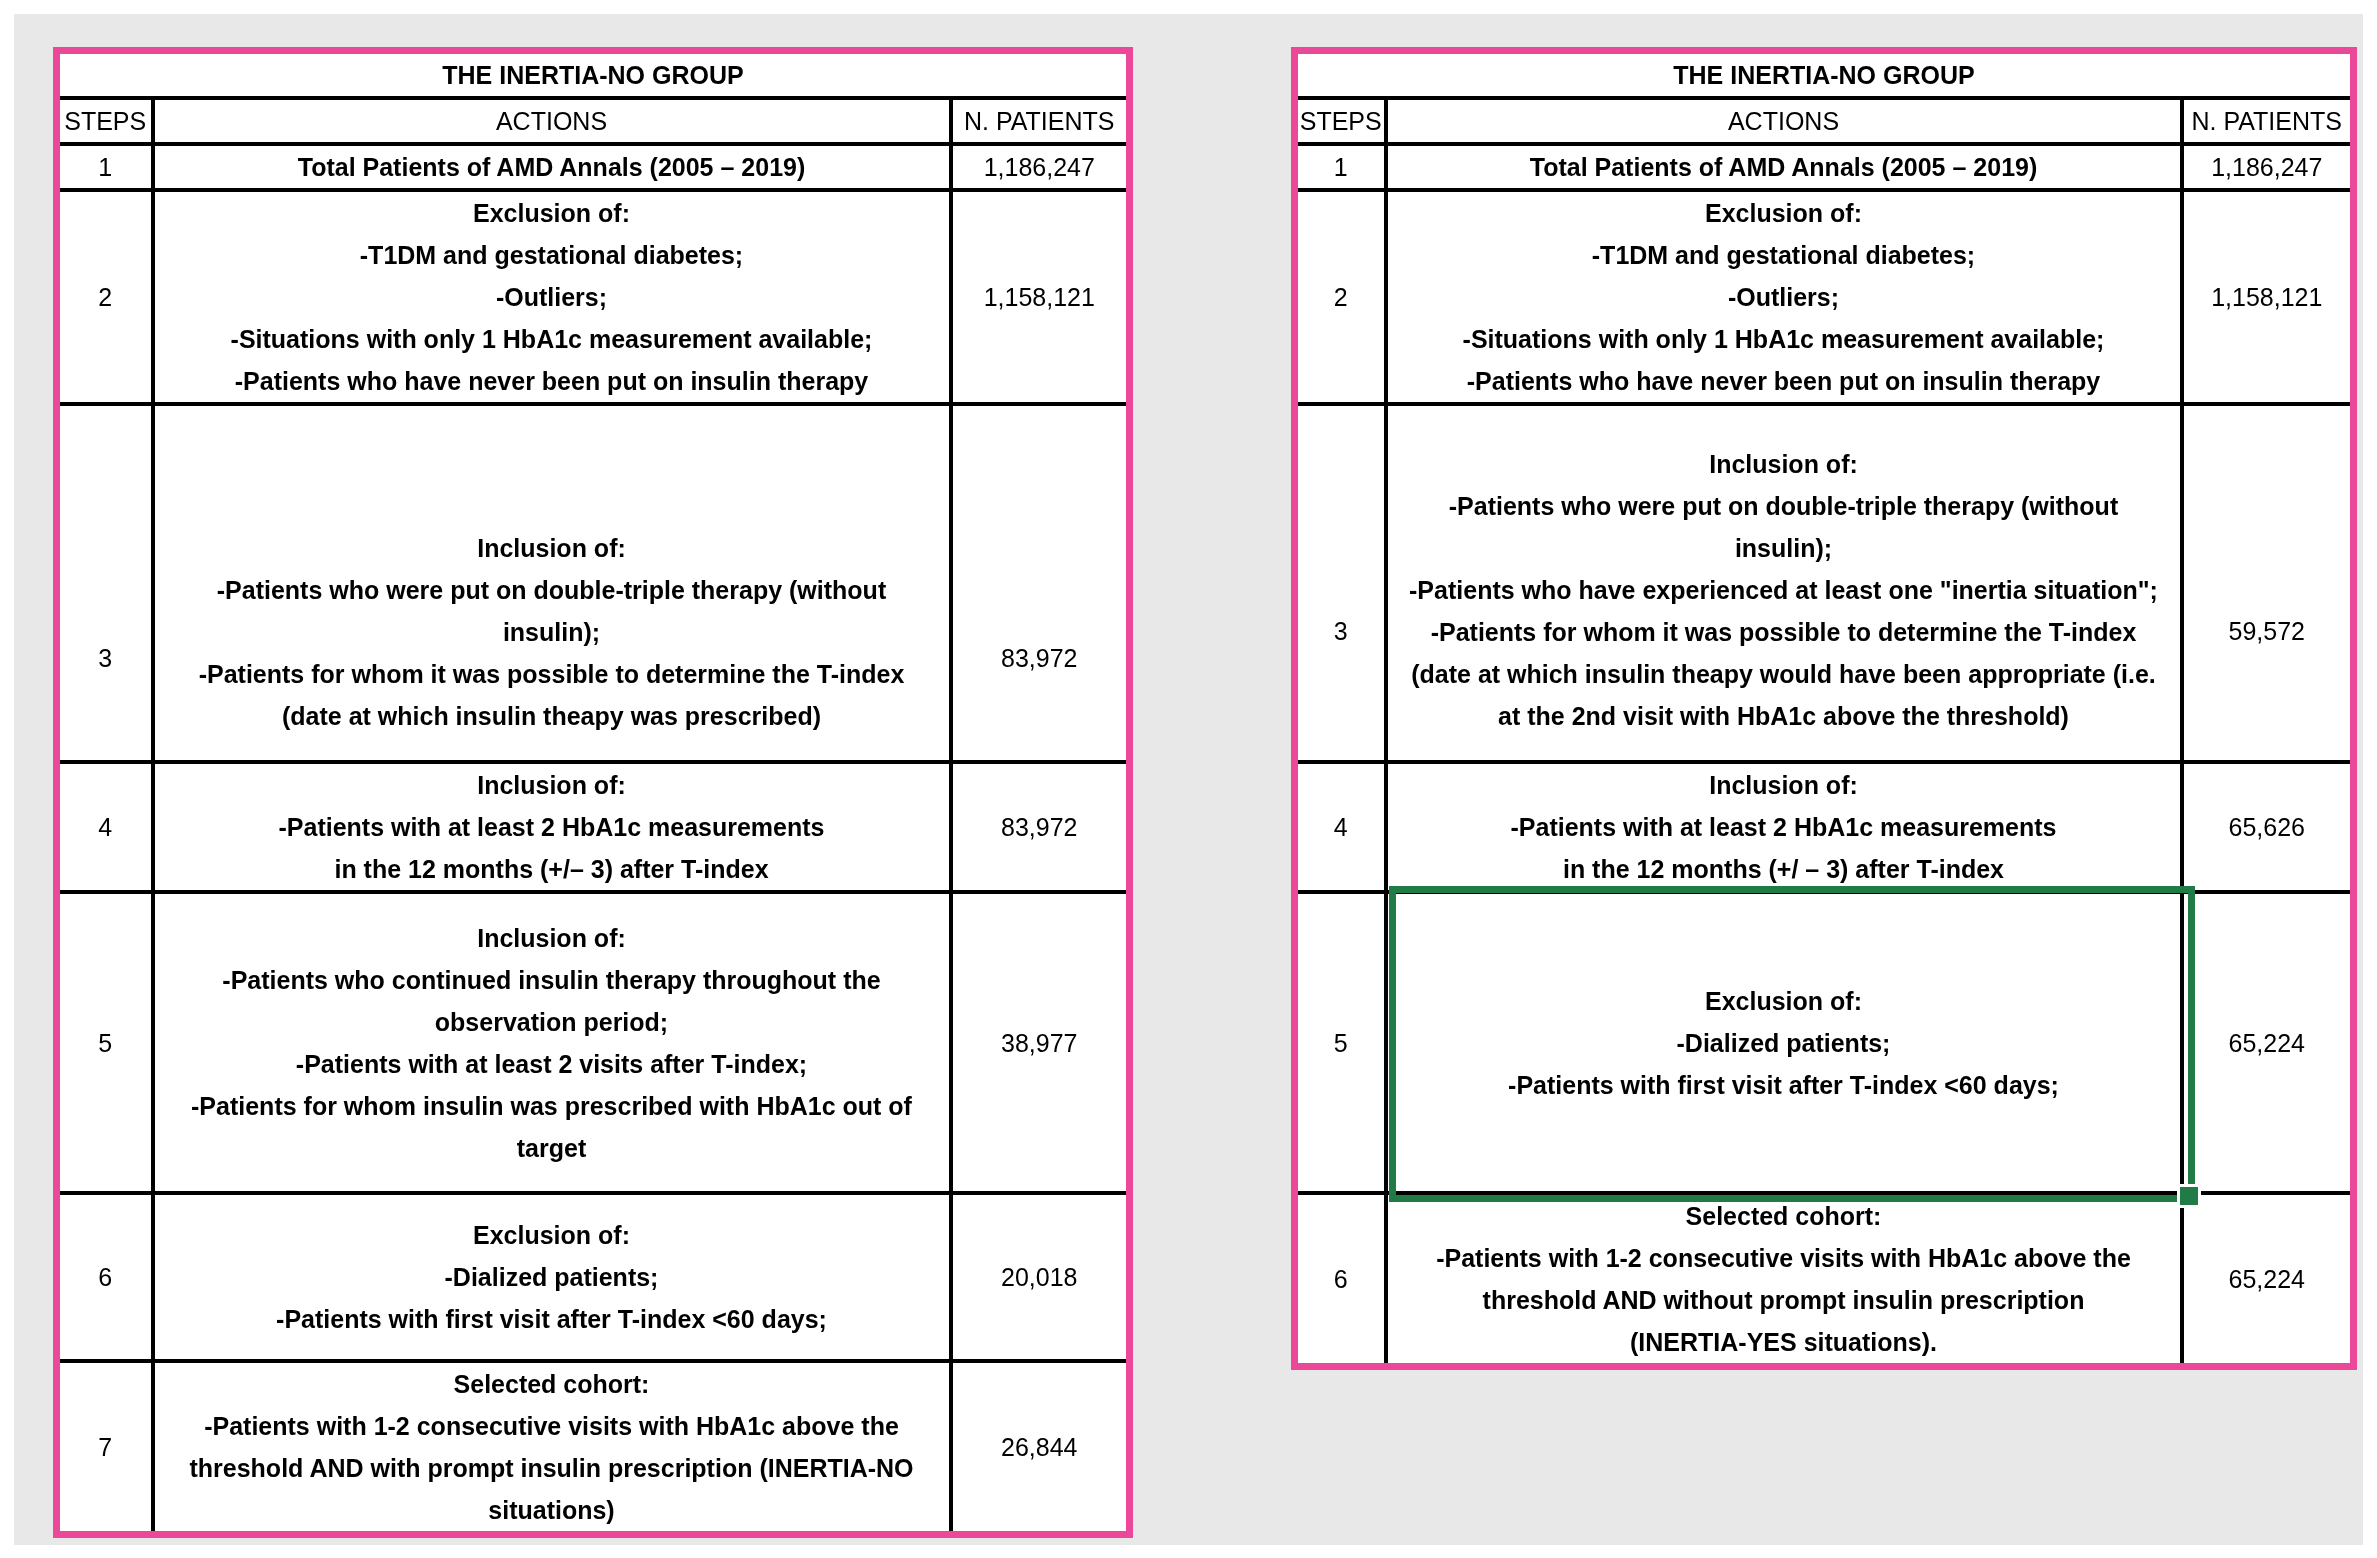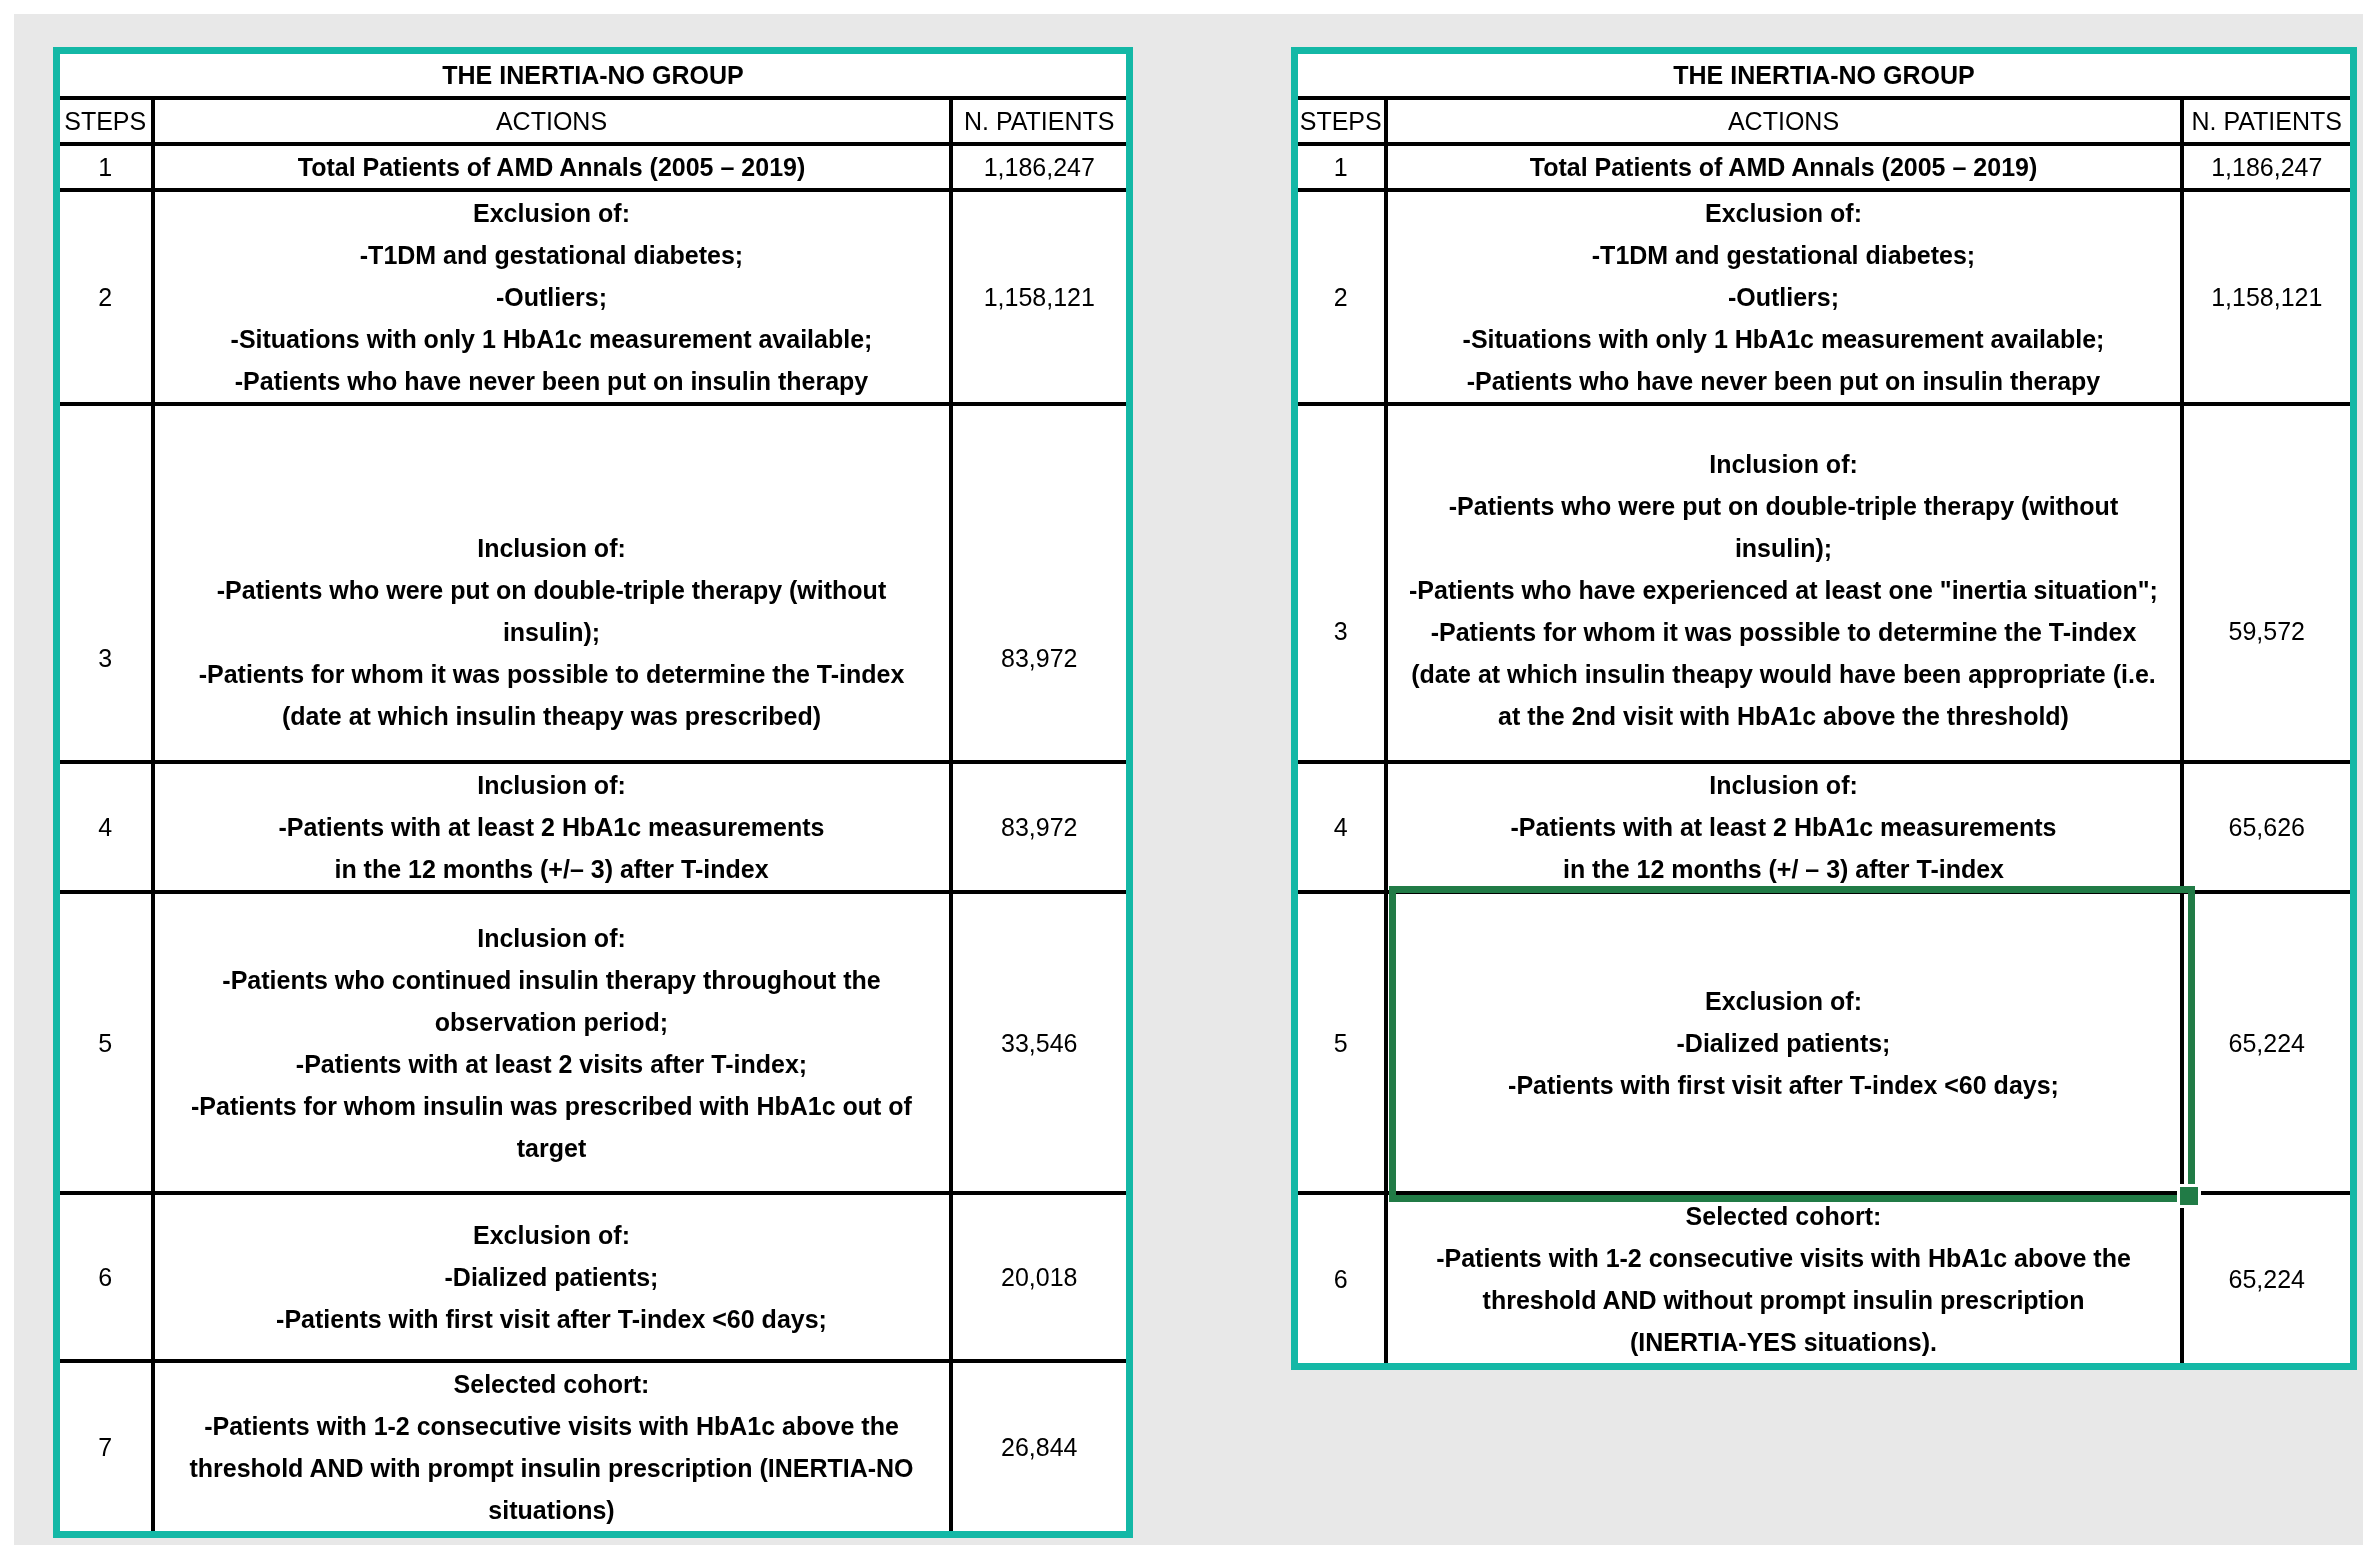--- a/index.html
+++ b/index.html
@@ -13,21 +13,21 @@
   }
   .canvas {
     position:absolute;
     left:14px; top:14px; right:14px; bottom:14px;
     background:#e8e8e8;
   }
   table.sheet {
     position:absolute;
     border-collapse:collapse;
     background:#f0abfc;
-    border:7px solid #14b8a6;
+    border:7px solid #ec4899;
     table-layout:fixed;
   }
   #table-left  { left:39px;   top:33px; }
   #table-right { left:1277px; top:33px; }
   .sheet td {
     border:4.8px solid #000;
     text-align:center;
     vertical-align:middle;
     font-size:25px;
     line-height:42px;
@@ -119,21 +119,21 @@
       <td class="patients-cell">83,972</td>
     </tr>
     <tr class="r5">
       <td class="step-cell">5</td>
       <td class="action-cell">Inclusion of:
 -Patients who continued insulin therapy throughout the
 observation period;
 -Patients with at least 2 visits after T-index;
 -Patients for whom insulin was prescribed with HbA1c out of
 target</td>
-      <td class="patients-cell">33,546</td>
+      <td class="patients-cell">38,977</td>
     </tr>
     <tr class="r6">
       <td class="step-cell">6</td>
       <td class="action-cell">Exclusion of:
 -Dialized patients;
 -Patients with first visit after T-index &lt;60 days;</td>
       <td class="patients-cell">20,018</td>
     </tr>
     <tr class="r7">
       <td class="step-cell">7</td>

